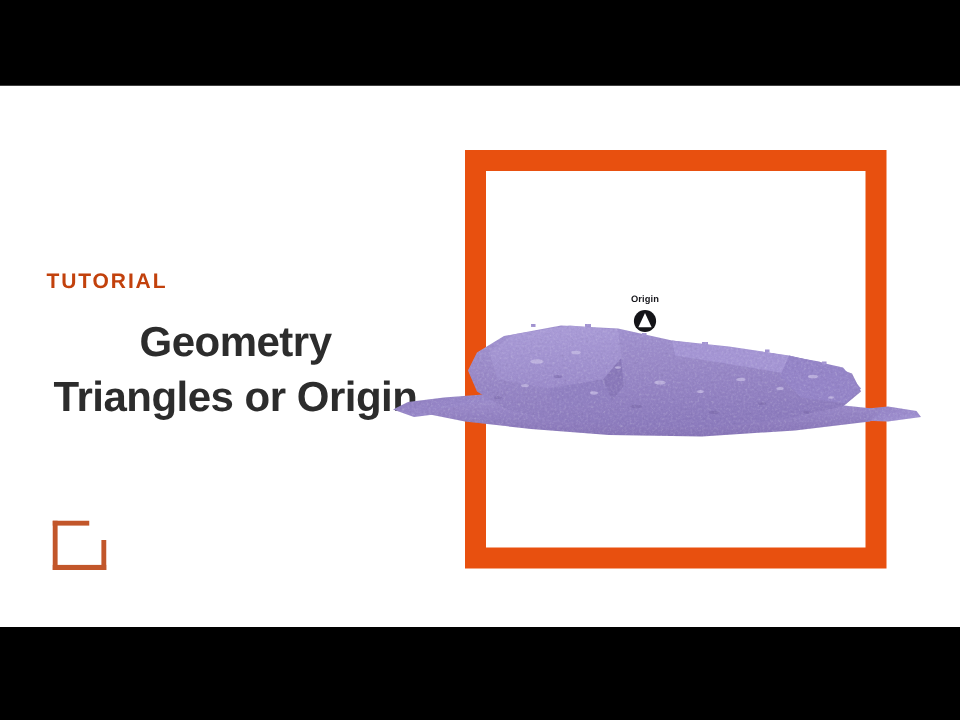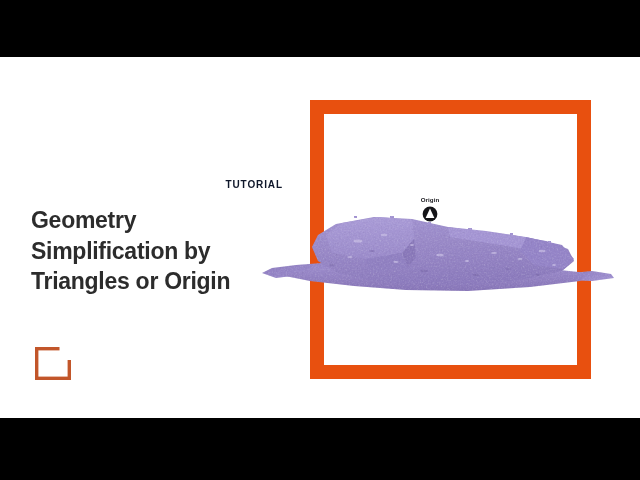--- a/index.html
+++ b/index.html
@@ -45,35 +45,35 @@
   }
 
   
   #text-block {
     position: absolute;
     left: 31px;
     top: 123px;
     width: 252px;
   }
   #eyebrow {
-    font-size: 10px;
+    font-size: 14px;
     font-weight: bold;
     letter-spacing: 0.09em;
-    color: #0f172a;
+    color: #c2410c;
     line-height: 1;
     margin: 0 0 15px 0;
-    text-align: right;
   }
   #headline {
-    font-size: 23px;
+    font-size: 28px;
     font-weight: bold;
     color: #2c2c2c;
     line-height: 1.33;
     letter-spacing: -0.012em;
     margin: 0;
+    text-align: center;
   }
   #headline .hl-line { display: block; white-space: nowrap; }
 
   
   #logo-mark {
     position: absolute;
     left: 35px;
     top: 290px;
     width: 36px;
     height: 33px;
@@ -243,21 +243,20 @@
       <svg id="origin-marker" viewBox="0 0 16 16" xmlns="http://www.w3.org/2000/svg">
         <circle cx="8" cy="8" r="7.4" fill="#141418"></circle>
         <path d="M8 2.6 L12.4 12.1 L3.6 12.1 Z" fill="#ffffff"></path>
       </svg>
     </div>
 
     <div id="text-block">
       <div id="eyebrow">TUTORIAL</div>
       <h1 id="headline">
         <span class="hl-line">Geometry</span>
-        <span class="hl-line">Simplification by</span>
         <span class="hl-line">Triangles or Origin</span>
       </h1>
     </div>
 
     <div id="logo-mark">
       <svg viewBox="0 0 36 33" xmlns="http://www.w3.org/2000/svg">
 
         <rect x="0" y="0" width="3.4" height="33" fill="#c2562a"></rect>
 
         <rect x="0" y="0" width="24.5" height="3.4" fill="#c2562a"></rect>

